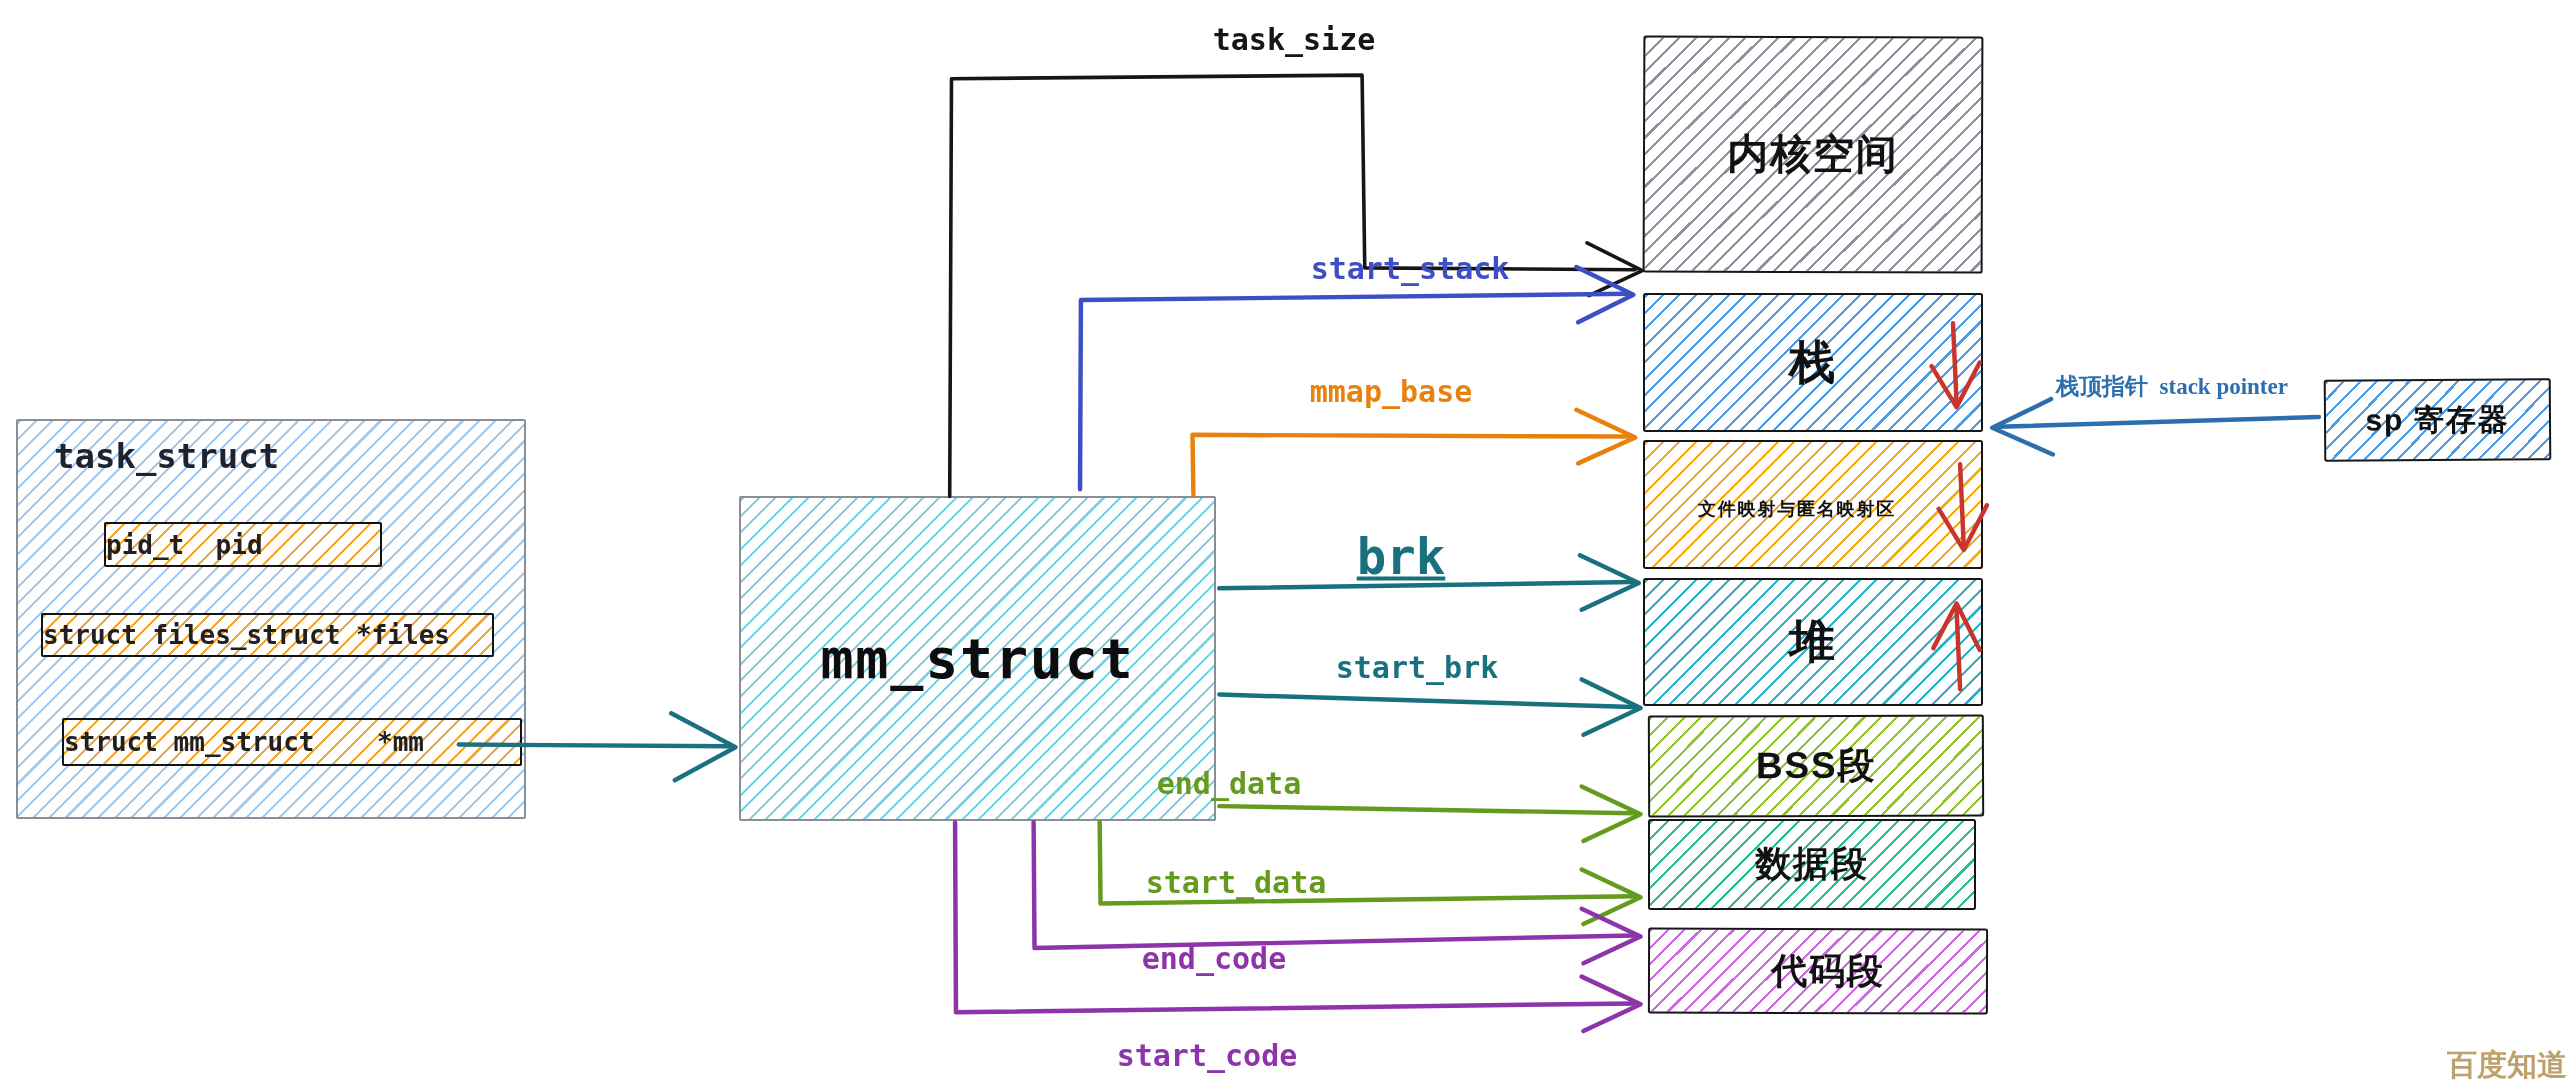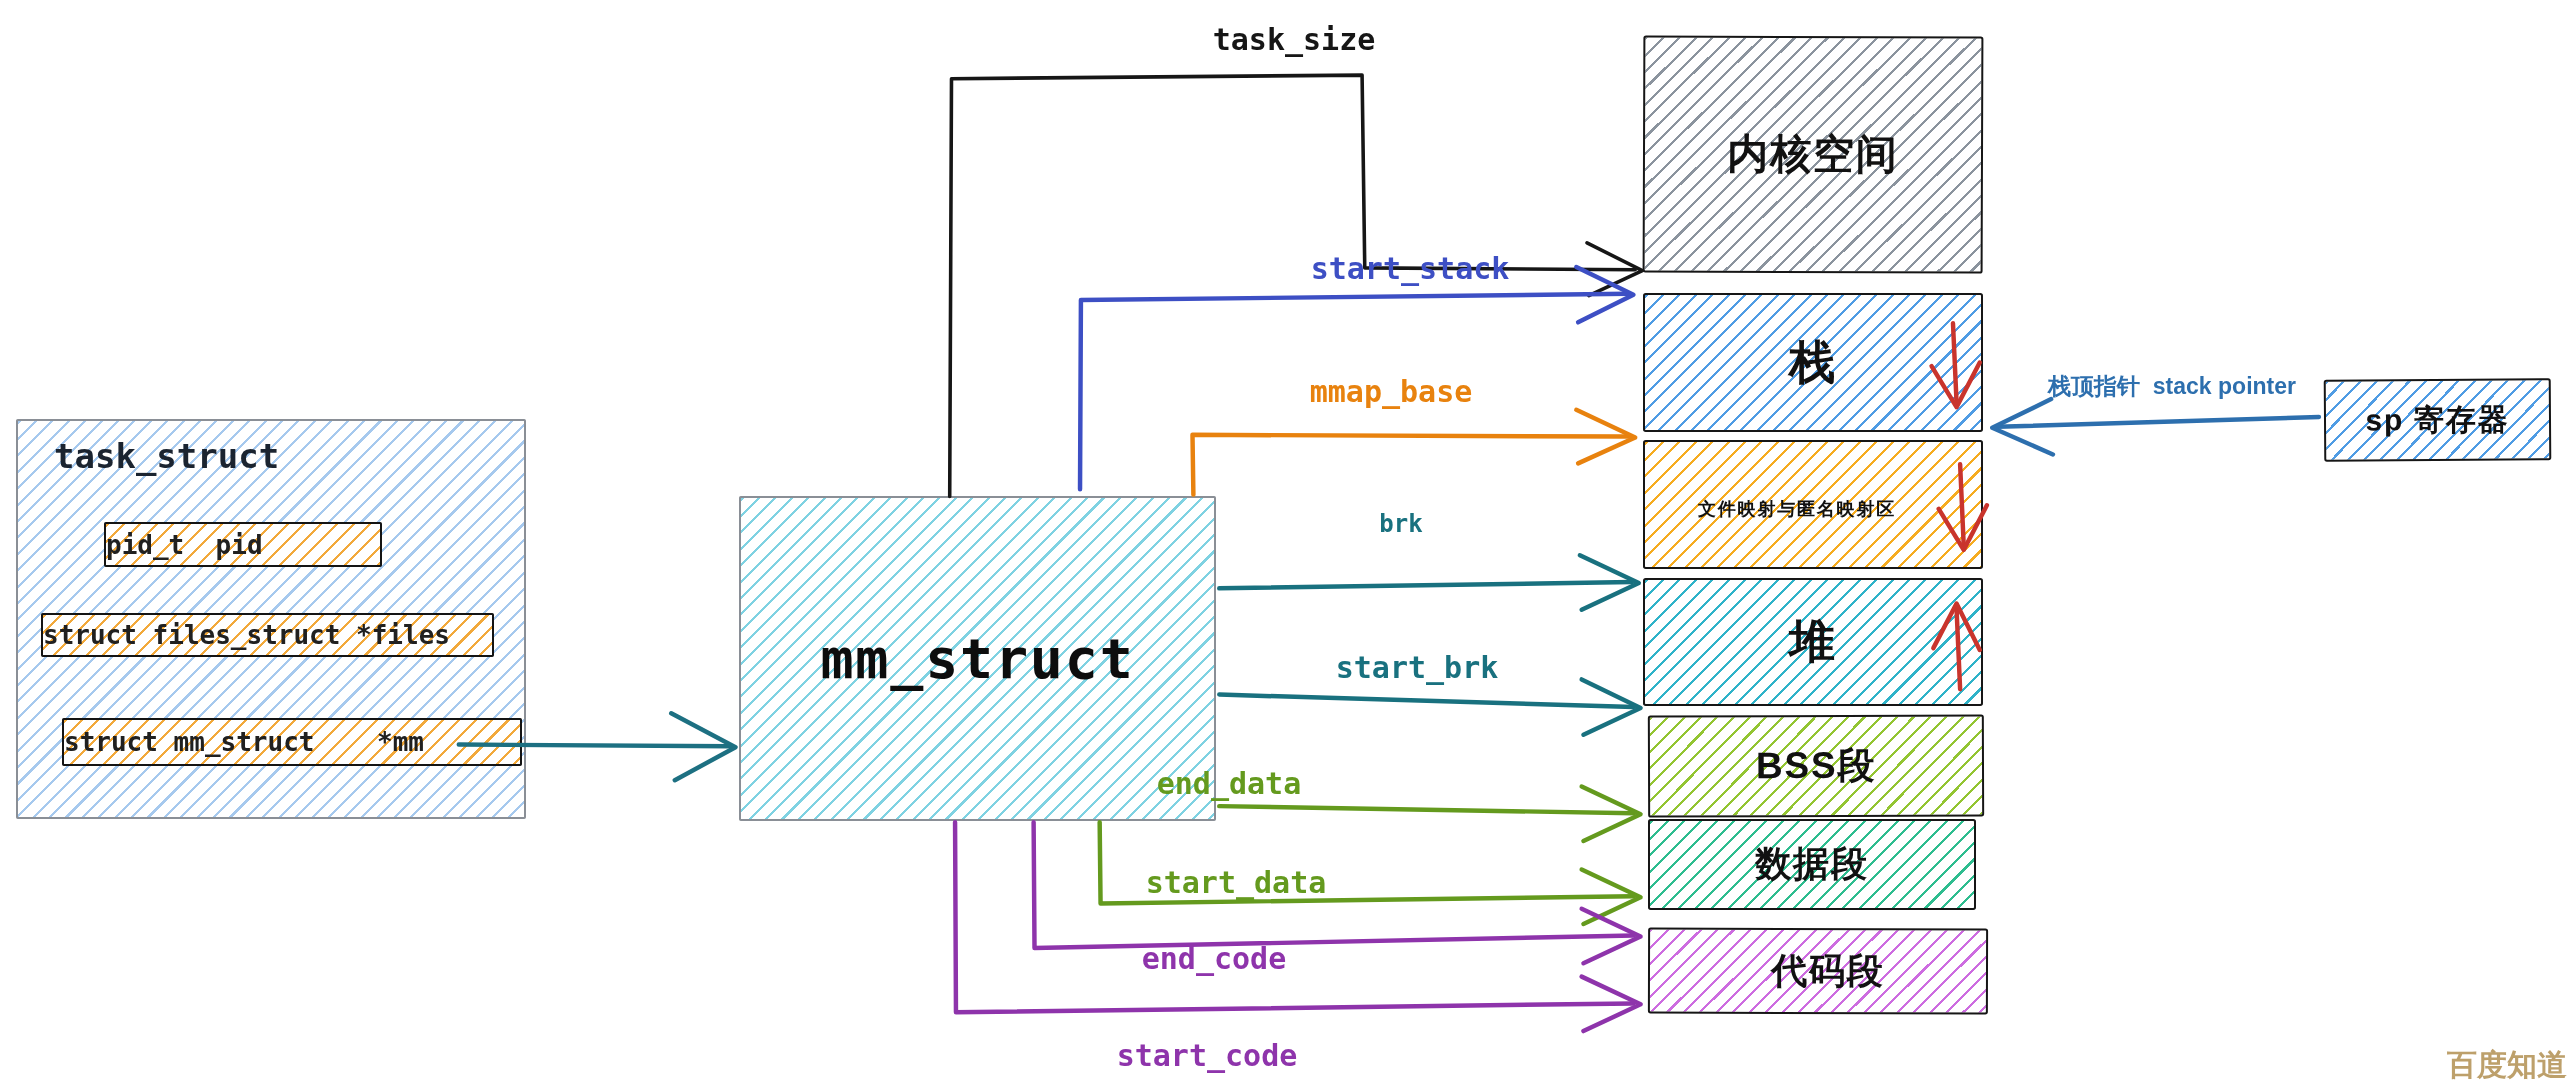--- a/index.html
+++ b/index.html
@@ -14,21 +14,21 @@
   .soft{border:2.7px solid #8a8f96;border-radius:1.8px;}
   .field{
     position:absolute;box-sizing:border-box;border:2.7px solid #141414;border-radius:1.8px;
     display:flex;align-items:center;justify-content:flex-start;
     font-weight:700;color:#202020;white-space:pre;
   }
   .ptr-label{
     position:absolute;transform:translate(-50%,-50%);
     font-weight:700;font-size:30px;white-space:pre;
   }
-  .cn{font-family:Liberation Sans, sans-serif;}
+  .cn{font-family:Liberation Serif, serif;}
   #arrows{position:absolute;left:0;top:0;pointer-events:none;}
   #arrows path{fill:none;stroke-linecap:round;stroke-linejoin:round;}
   .wm{position:absolute;right:9px;bottom:5.4px;font-size:30px;font-weight:700;margin-left:40px;}
 </style>
 </head>
 <body>
 
 <div id="canvas">
 
   <div class="box hatched soft" style="left: 16px; top: 419px; width: 510px; height: 400px; background-image: repeating-linear-gradient(135deg, rgb(166, 201, 238) 0px, rgb(166, 201, 238) 2.2px, transparent 2.2px, transparent 11.6px);"></div>
@@ -141,21 +141,21 @@
     </g>
     <g>
       <path d="M2196 772 L2192 682" stroke-width="5" stroke="#c9342c"></path>
       <path d="M2166 726 L2192 676 L2218 728" stroke-width="5" stroke="#c9342c"></path>
     </g>
   </svg>
 
   <span class="ptr-label" style="left: 1294px; top: 39px; color: rgb(22, 22, 22);">task_size</span>
   <span class="ptr-label" style="left: 1410px; top: 268px; color: rgb(61, 79, 196);">start_stack</span>
   <span class="ptr-label" style="left: 1391px; top: 391px; color: rgb(232, 130, 14);">mmap_base</span>
-  <span class="ptr-label" style="left: 1401px; top: 524px; font-size: 24px; color: rgb(25, 113, 127);">brk</span>
+  <span class="ptr-label" style="left: 1401px; top: 557px; font-size: 49px; color: rgb(25, 113, 127); text-decoration: underline;">brk</span>
   <span class="ptr-label" style="left: 1417px; top: 667px; color: rgb(25, 113, 127);">start_brk</span>
   <span class="ptr-label" style="left: 1229px; top: 783px; color: rgb(100, 154, 30);">end_data</span>
   <span class="ptr-label" style="left: 1236px; top: 882px; color: rgb(100, 154, 30);">start_data</span>
   <span class="ptr-label" style="left: 1214px; top: 958px; color: rgb(142, 52, 171);">end_code</span>
   <span class="ptr-label" style="left: 1207px; top: 1055px; color: rgb(142, 52, 171);">start_code</span>
 
   <span class="ptr-label cn" style="left: 2172px; top: 386px; font-size: 23px; color: rgb(45, 111, 174);">栈顶指针  stack pointer</span>
 
   <span class="wm cn" style="color: rgb(189, 160, 107);">百度知道</span>
 </div>

